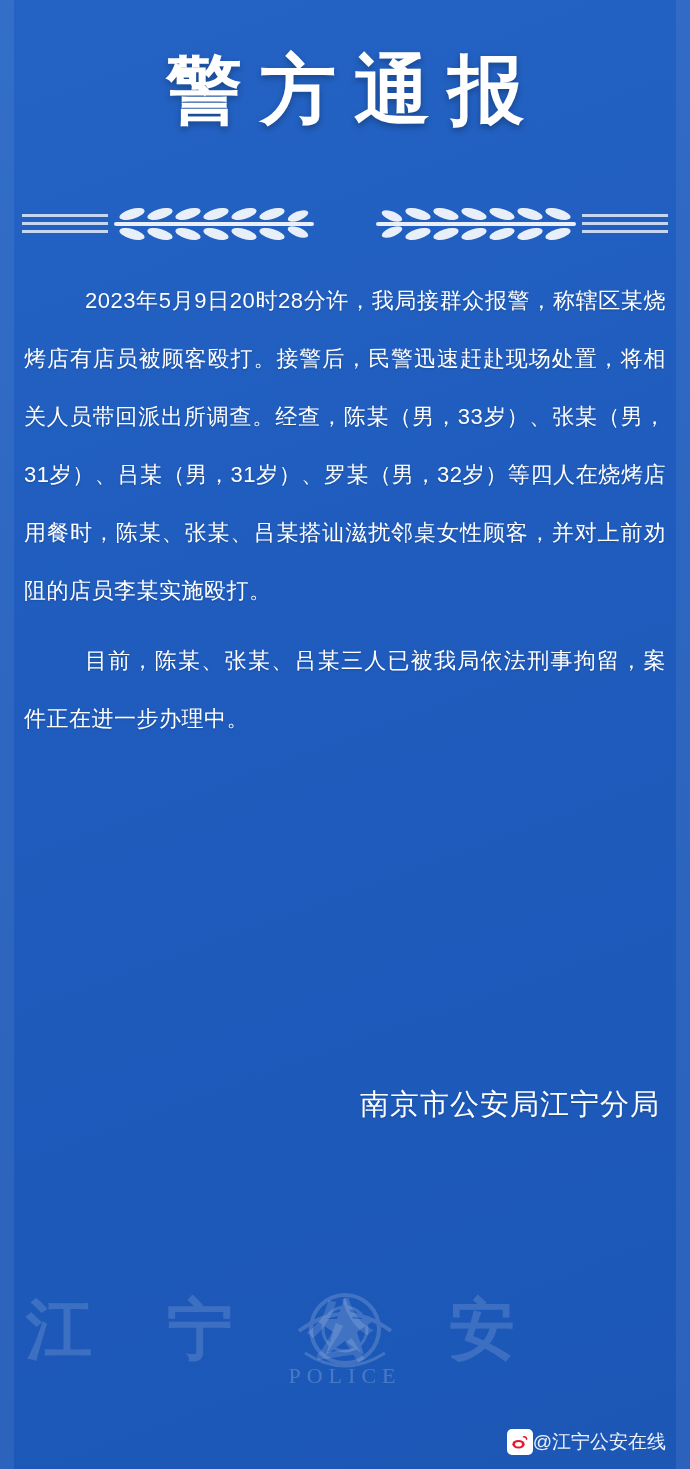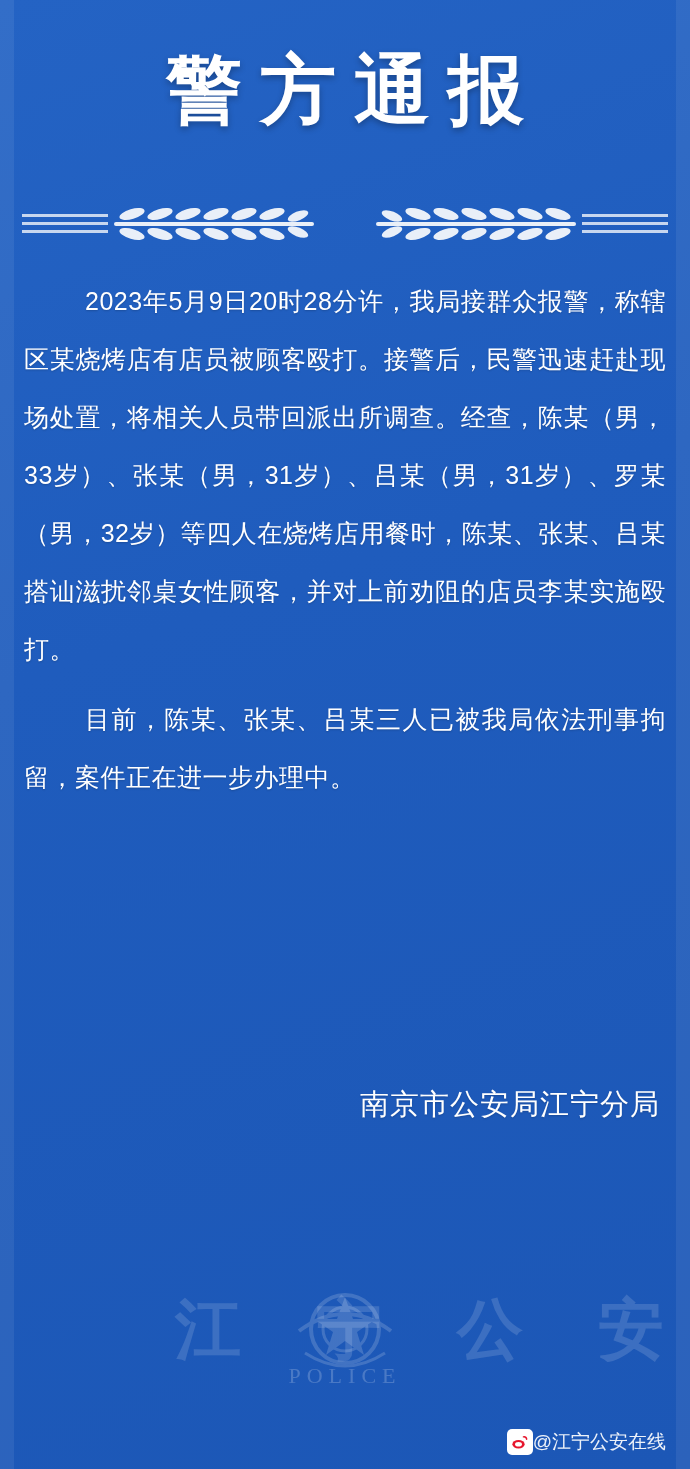--- a/index.html
+++ b/index.html
@@ -65,21 +65,21 @@
   
   .body-copy {
     position: absolute;
     top: 272px;
     left: 24px;
     right: 24px;
   }
   .para {
     color: #ffffff;
     font-family: "Liberation Sans", sans-serif;
-    font-size: 25px;
+    font-size: 22px;
     line-height: 58px;
     letter-spacing: 0.5px;
     text-align: justify;
     text-indent: 61px;
     margin: 0 0 12px 0;
     text-shadow: 0 1px 2px rgba(0,0,0,0.18);
   }
 
   
   .signature {
@@ -102,21 +102,21 @@
     right: 0;
     bottom: 52px;
     height: 150px;
     pointer-events: none;
   }
   .wm-text {
     position: absolute;
     left: 0;
     right: 0;
     top: 18px;
-    text-align: right;
+    text-align: left;
     font-family: "DejaVu Serif", "Liberation Serif", serif;
     font-size: 66px;
     font-weight: bold;
     letter-spacing: 26px;
     text-indent: 26px;
     color: rgba(255,255,255,0.14);
   }
   .wm-badge {
     position: absolute;
     left: 50%;

